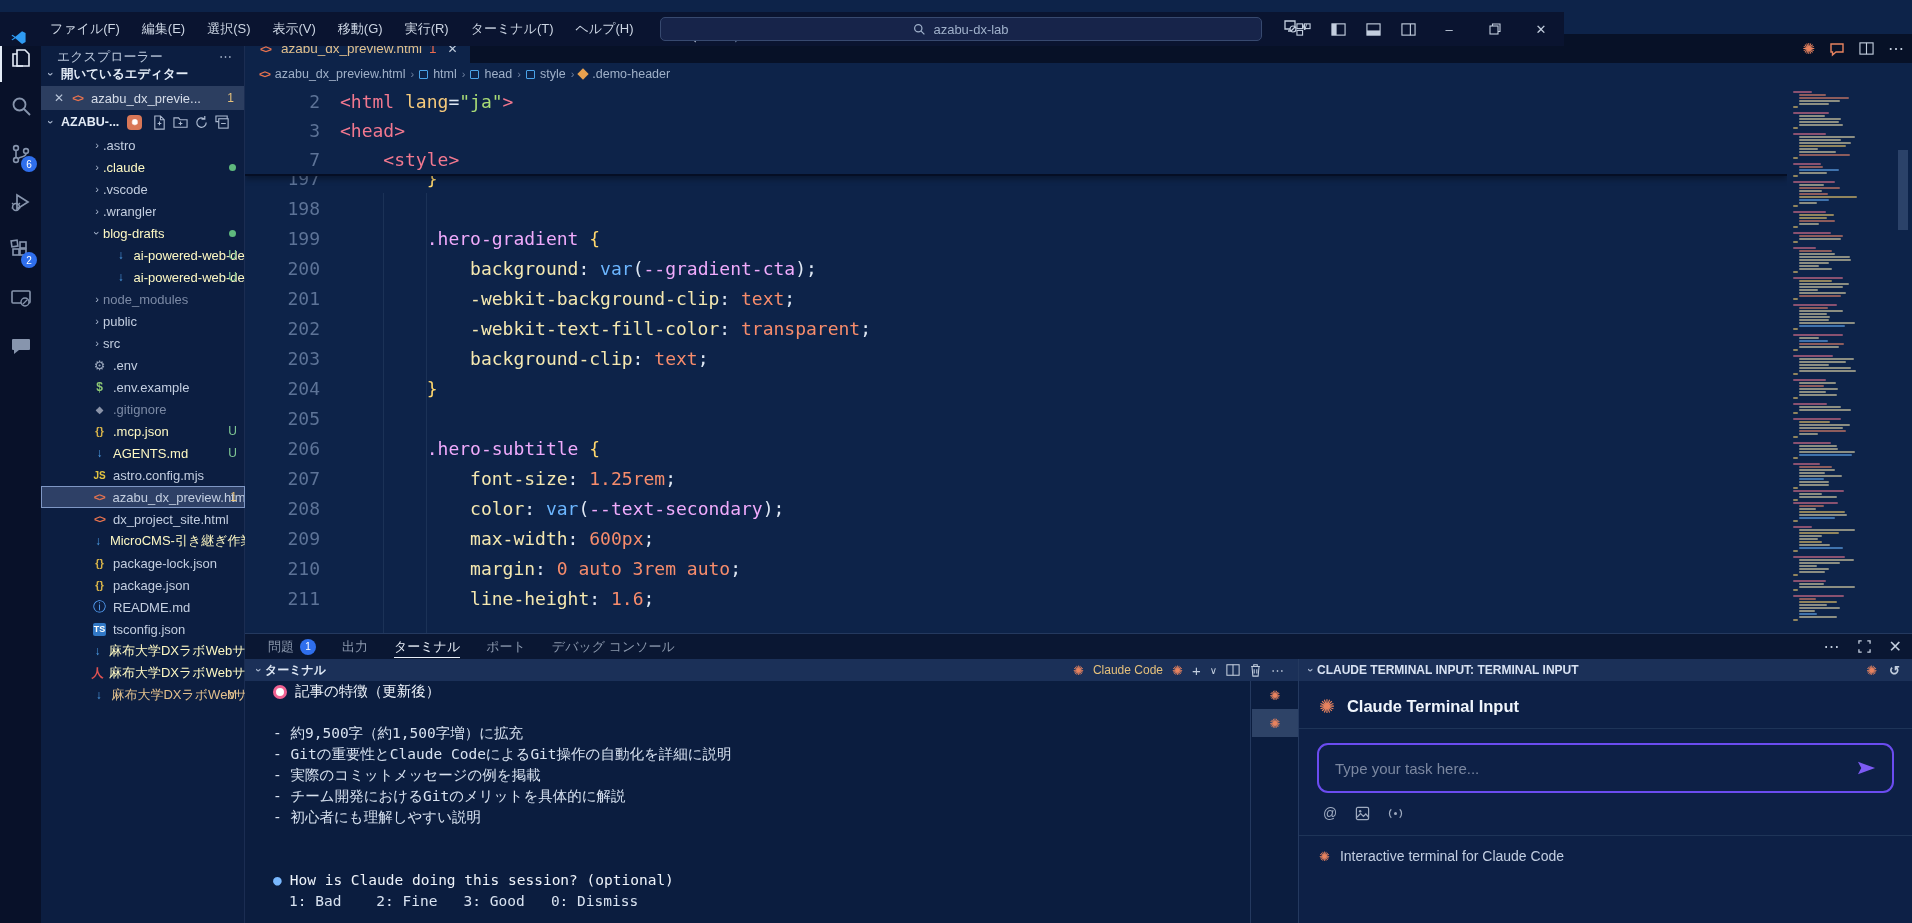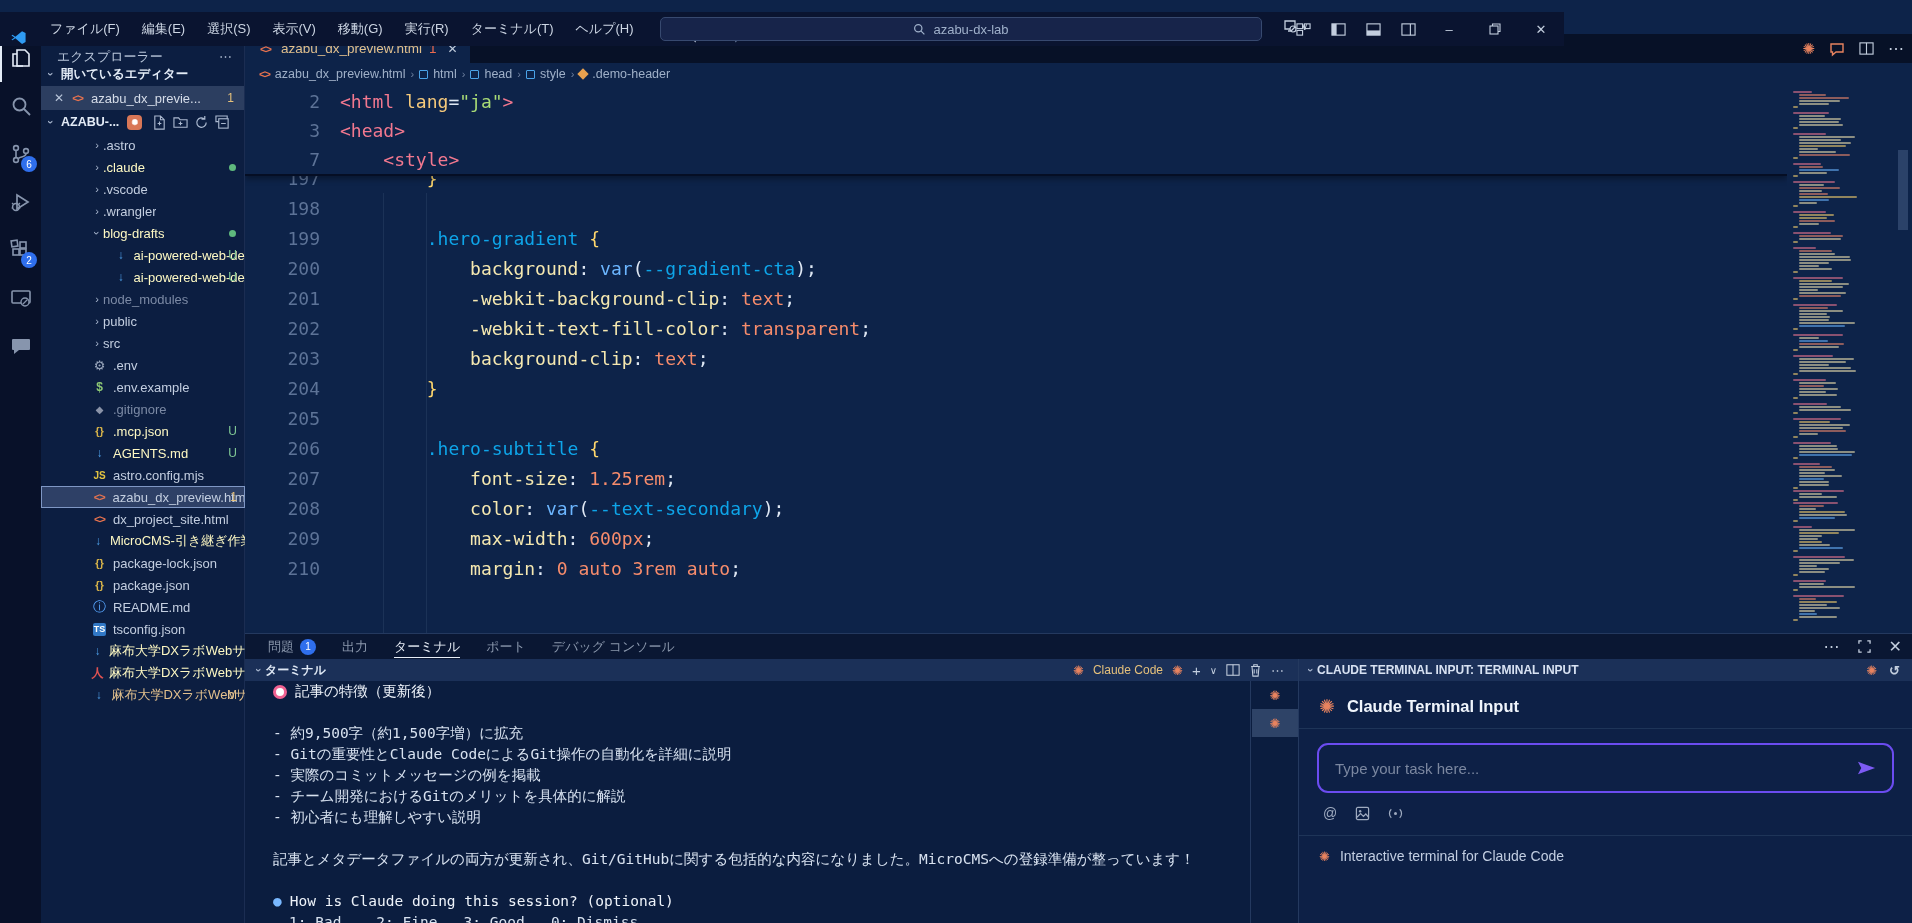--- a/index.html
+++ b/index.html
@@ -64,21 +64,21 @@
   .bc-html { color:#e8734f; font-weight:bold; font-size:11px; letter-spacing:-1px; }
 
   #editor { position:absolute; left:245px; top:85px; width:1542px; height:548px; background:#0d2349; overflow:hidden; }
   .code-row { height:30px; display:flex; align-items:center; font-family:"DejaVu Sans Mono", monospace; font-size:18px; }
   .code-row .ln { width:75px; text-align:right; color:#5d7397; flex:none; }
   .code-row .cd { margin-left:20px; white-space:pre; color:#d5deee; }
   #sticky-lines { position:absolute; left:0; top:0; width:100%; height:91px; background:#0d2349; border-bottom:2px solid #050e24; z-index:5; padding-top:2px; box-shadow:0 3px 6px rgba(0,0,0,0.35); }
   #sticky-lines .code-row { height:29px; }
   #code-lines { position:absolute; left:0; top:78px; width:100%; }
   .guide { position:absolute; top:108px; width:1px; height:468px; background:rgba(160,185,220,0.10); }
-  .tk-sel { color:#0ea5e9; } .tk-brc { color:#ffd76d; } .tk-prop { color:#f5e8b0; } .tk-pun { color:#dfe8f4; }
+  .tk-sel { color:#f0abfc; } .tk-brc { color:#ffd76d; } .tk-prop { color:#f5e8b0; } .tk-pun { color:#dfe8f4; }
   .tk-kw { color:#6cb6ff; } .tk-val { color:#f78c6c; } .tk-str { color:#a9dc76; } .tk-tag { color:#f2788f; } .tk-attr { color:#f5c97b; }
 
   #minimap { position:absolute; left:1787px; top:85px; width:70px; height:548px; background:#0d2349; z-index:6; }
   .mmbar { position:absolute; height:2px; border-radius:1px; opacity:.55; }
   #scrollgutter { position:absolute; left:1857px; top:85px; width:55px; height:548px; background:#0d2349; z-index:6; }
   #vslider { position:absolute; left:41px; top:65px; width:10px; height:80px; background:rgba(121,147,190,0.28); }
 
   
   #panel { position:absolute; left:245px; top:633px; width:1667px; height:290px; background:#0b1d3f; border-top:1px solid #24395f; z-index:12; }
   #panel-tabbar { height:25px; background:#0a1733; display:flex; align-items:center; padding-left:10px; gap:0; }
@@ -537,20 +537,24 @@
           <span class="ln">208</span>
           <span class="cd"><span>            </span><span class="tk-prop">color</span><span class="tk-pun">:</span><span> </span><span class="tk-kw">var</span><span class="tk-pun">(</span><span class="tk-sel">--text-secondary</span><span class="tk-pun">)</span><span class="tk-pun">;</span></span>
         </div>
         <div class="code-row">
           <span class="ln">209</span>
           <span class="cd"><span>            </span><span class="tk-prop">max-width</span><span class="tk-pun">:</span><span> </span><span class="tk-val">600px</span><span class="tk-pun">;</span></span>
         </div>
         <div class="code-row">
           <span class="ln">210</span>
           <span class="cd"><span>            </span><span class="tk-prop">margin</span><span class="tk-pun">:</span><span> </span><span class="tk-val">0 auto 3rem auto</span><span class="tk-pun">;</span></span>
+        </div>
+        <div class="code-row">
+          <span class="ln">211</span>
+          <span class="cd"><span>            </span><span class="tk-prop">line-height</span><span class="tk-pun">:</span><span> </span><span class="tk-val">1.6</span><span class="tk-pun">;</span></span>
         </div>
       </div>
     <div id="sticky-lines">
         <div class="code-row">
           <span class="ln">2</span>
           <span class="cd"><span class="tk-tag">&lt;html</span><span> </span><span class="tk-attr">lang</span><span class="tk-pun">=</span><span class="tk-str">"ja"</span><span class="tk-tag">&gt;</span></span>
         </div>
         <div class="code-row">
           <span class="ln">3</span>
           <span class="cd"><span class="tk-tag">&lt;head&gt;</span></span>
@@ -779,21 +783,20 @@
 
     <div id="terminal-body">
         <div class="trow"><span class="dart"></span><span class="bold">記事の特徴（更新後）</span></div>
         <div class="trow"><span></span></div>
         <div class="trow"><span>- 約9,500字（約1,500字増）に拡充</span></div>
         <div class="trow"><span>- Gitの重要性とClaude CodeによるGit操作の自動化を詳細に説明</span></div>
         <div class="trow"><span>- 実際のコミットメッセージの例を掲載</span></div>
         <div class="trow"><span>- チーム開発におけるGitのメリットを具体的に解説</span></div>
         <div class="trow"><span>- 初心者にも理解しやすい説明</span></div>
         <div class="trow"><span></span></div>
-        <div class="trow"><span>記事とメタデータファイルの両方が更新され、Git/GitHubに関する包括的な内容になりました。MicroCMSへの登録準備が整っています！</span></div>
         <div class="trow"><span></span></div>
         <div class="trow"><span class="tbullet">●</span><span class="bold">How is Claude doing this session? (optional)</span></div>
         <div class="trow" style="padding-left: 44px;"><span>1: Bad    2: Fine   3: Good   0: Dismiss</span></div>
       </div>
     <div id="term-scroll-line"></div>
     <div id="term-strip">
       <div class="strip-item">
           <span class="claude-star">✺</span>
         </div>
       <div class="strip-item on">

